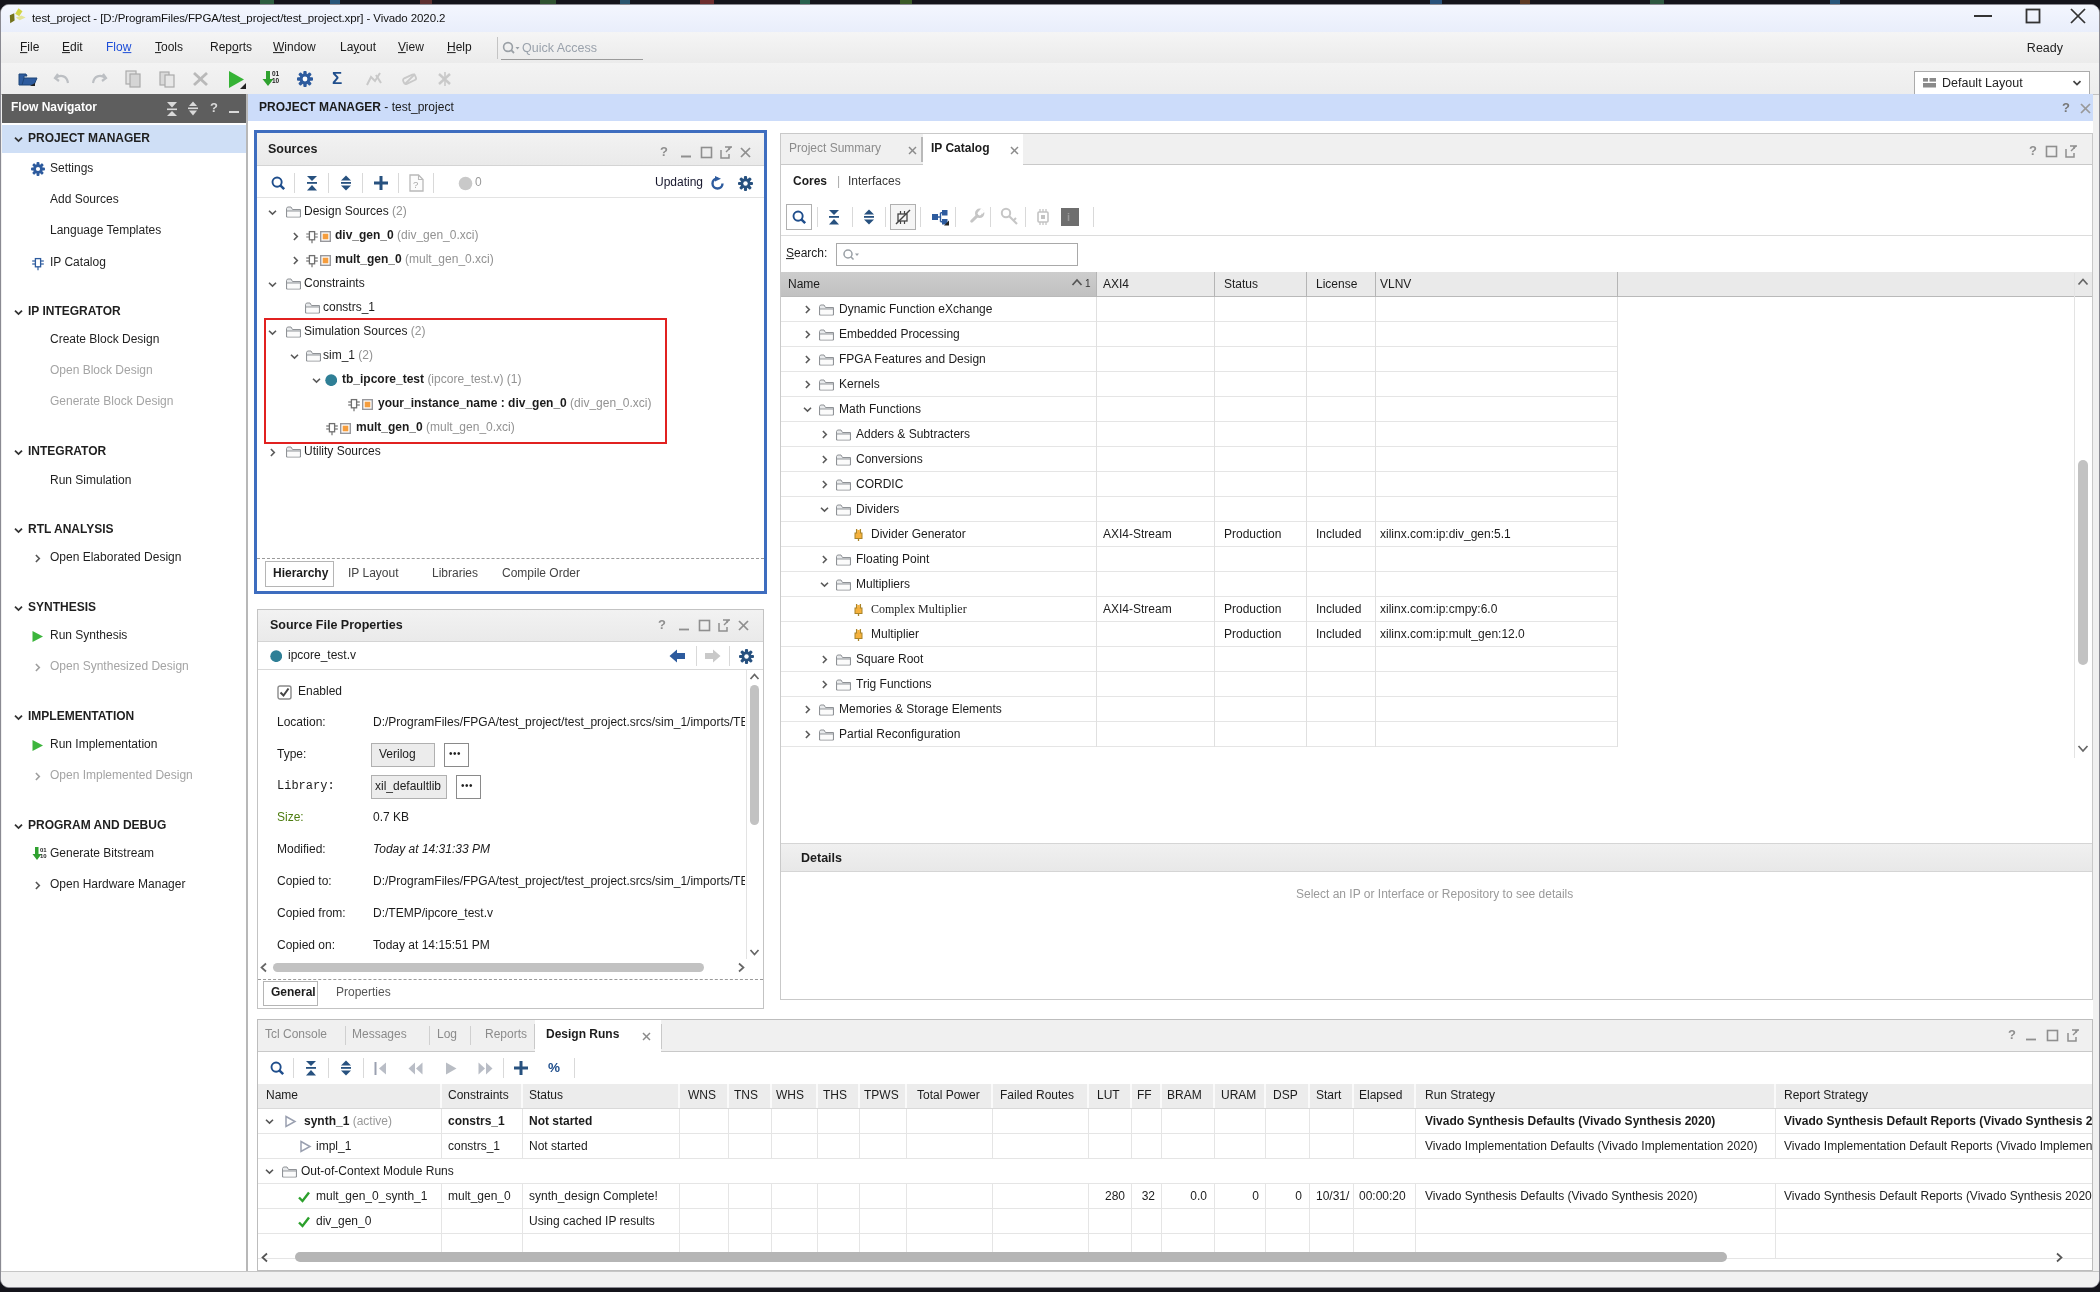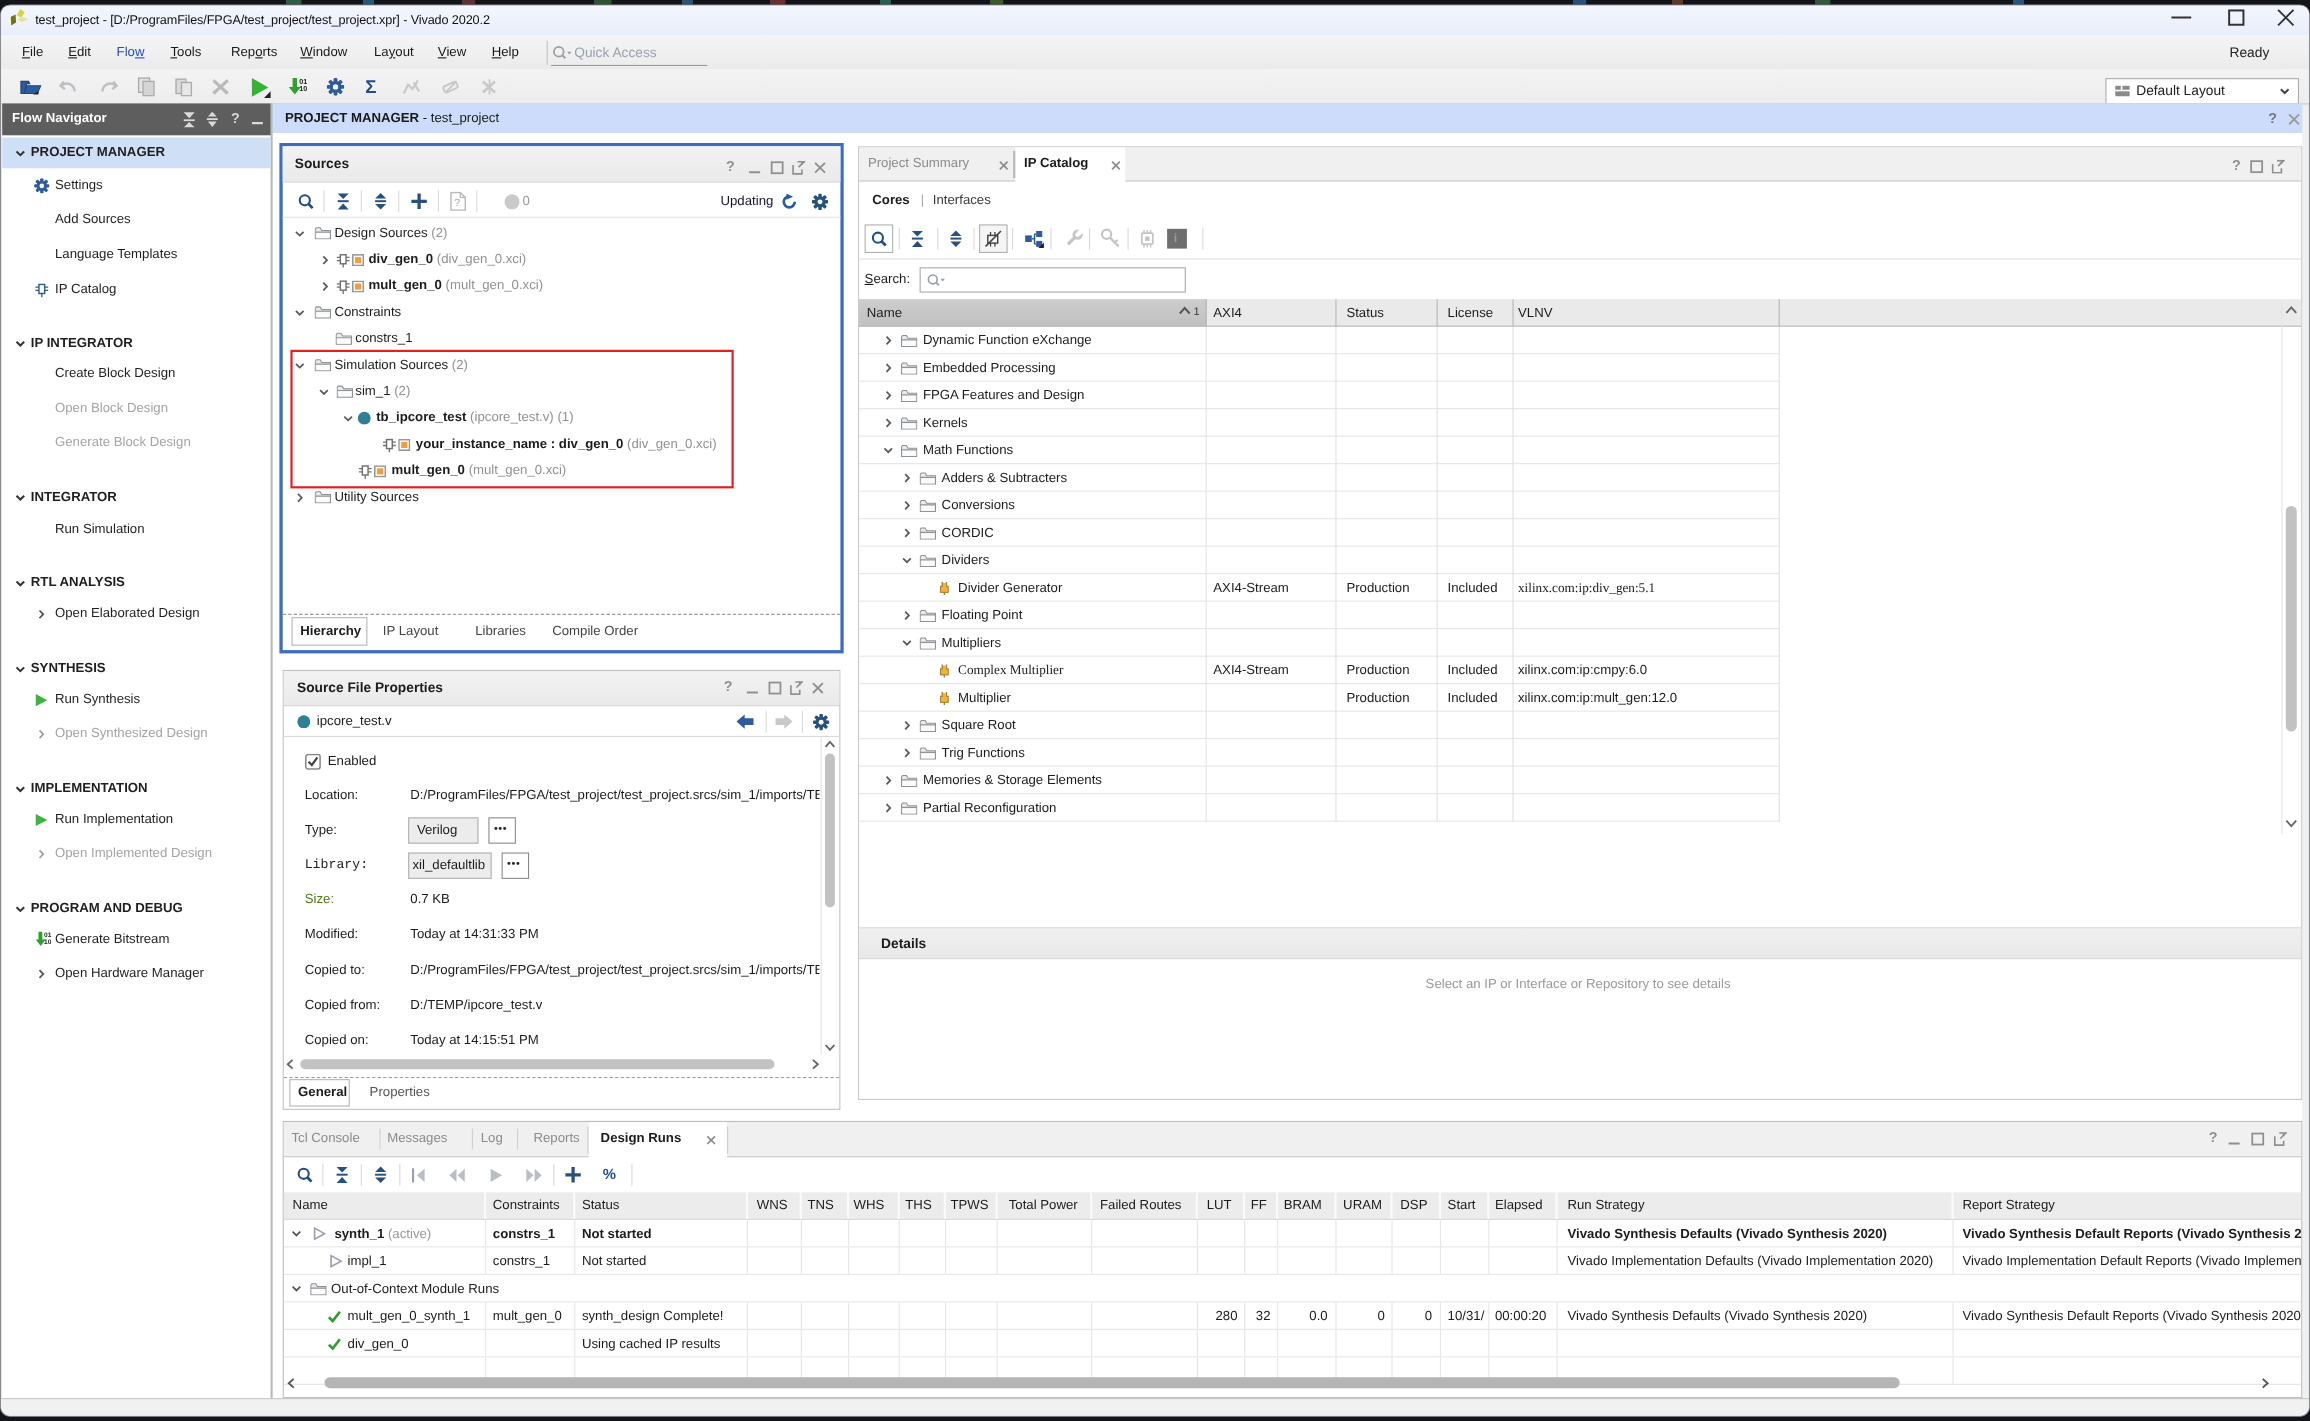--- a/index.html
+++ b/index.html
@@ -475,21 +475,21 @@
 <div class="t" style="left:372px;top:722px;font-size:12px;color:#1c1c1c;width:372px;overflow:hidden;">D:/ProgramFiles/FPGA/test_project/test_project.srcs/sim_1/imports/TE</div>
 <div class="ab" style="left:370px;top:742px;width:64px;height:24px;background:#ececec;border:1px solid #b0b0b0;"></div>
 <div class="t " style="left:378px;top:754px;font-size:12px;color:#1c1c1c;">Verilog</div>
 <div class="ab" style="left:443px;top:742px;width:25px;height:24px;background:#ffffff;border:1px solid #8a8a8a;"></div>
 <div class="t " style="left:448px;top:753px;font-size:10px;color:#222;letter-spacing:0.5px;">•••</div>
 <div class="ab" style="left:370px;top:774px;width:76px;height:24px;background:#ececec;border:1px solid #b0b0b0;"></div>
 <div class="t " style="left:374px;top:786px;font-size:12px;color:#1c1c1c;">xil_defaultlib</div>
 <div class="ab" style="left:455px;top:774px;width:25px;height:24px;background:#ffffff;border:1px solid #8a8a8a;"></div>
 <div class="t " style="left:460px;top:785px;font-size:10px;color:#222;letter-spacing:0.5px;">•••</div>
 <div class="t " style="left:372px;top:817px;font-size:12px;color:#1c1c1c;">0.7 KB</div>
-<div class="t " style="left:372px;top:849px;font-size:12px;color:#1c1c1c;">Today at 14:31:33 PM</div>
+<div class="t " style="left:372px;top:849px;font-size:12px;color:#1c1c1c;font-style:italic;">Today at 14:31:33 PM</div>
 <div class="t" style="left:372px;top:881px;font-size:12px;color:#1c1c1c;width:372px;overflow:hidden;">D:/ProgramFiles/FPGA/test_project/test_project.srcs/sim_1/imports/TE</div>
 <div class="t " style="left:372px;top:913px;font-size:12px;color:#1c1c1c;">D:/TEMP/ipcore_test.v</div>
 <div class="t " style="left:372px;top:945px;font-size:12px;color:#1c1c1c;">Today at 14:15:51 PM</div>
 <div class="ab" style="left:745px;top:669px;width:1px;height:289px;background:#e3e3e3;"></div>
 <svg class="ab" style="left:748px;top:671px;" width="11" height="11" viewBox="0 0 11 11">
         <polyline points="1.5,7 5.5,2.5 9.5,7" fill="none" stroke="#666" stroke-width="1.7"></polyline>
       </svg>
 <div class="ab" style="left:749px;top:684px;width:9px;height:140px;background:#c2c2c2;border-radius:5px;"></div>
 <svg class="ab" style="left:748px;top:946px;" width="11" height="11" viewBox="0 0 11 11">
         <polyline points="1.5,3 5.5,7.5 9.5,3" fill="none" stroke="#666" stroke-width="1.7"></polyline>
@@ -714,21 +714,21 @@
         <rect x="3" y="5" width="7" height="5.5" fill="#f5b13d" stroke="#a98428" stroke-width="1"></rect>
         <line x1="4.6" y1="1" x2="4.6" y2="5" stroke="#a98428" stroke-width="1.3"></line>
         <line x1="8.4" y1="1" x2="8.4" y2="5" stroke="#a98428" stroke-width="1.3"></line>
         <line x1="6.5" y1="10.5" x2="6.5" y2="13" stroke="#a98428" stroke-width="1.3"></line>
         <rect x="5.2" y="2" width="2.6" height="4" fill="#f5b13d"></rect>
       </svg>
 <div class="t " style="left:870px;top:533.5px;font-size:12px;color:#1c1c1c;">Divider Generator</div>
 <div class="t " style="left:1102px;top:533.5px;font-size:12px;color:#1c1c1c;">AXI4-Stream</div>
 <div class="t " style="left:1223px;top:533.5px;font-size:12px;color:#1c1c1c;">Production</div>
 <div class="t " style="left:1315px;top:533.5px;font-size:12px;color:#1c1c1c;">Included</div>
-<div class="t " style="left:1379px;top:533.5px;font-size:12px;color:#1c1c1c;font-family:Liberation Serif, serif;">xilinx.com:ip:div_gen:5.1</div>
+<div class="t " style="left:1379px;top:533.5px;font-size:12px;color:#1c1c1c;">xilinx.com:ip:div_gen:5.1</div>
 <div class="ab" style="left:780px;top:570px;width:837px;height:1px;background:#e5e5e5;"></div>
 <svg class="ab" style="left:818.5px;top:554.0px;" width="9.0" height="9.0" viewBox="0 0 9.0 9.0">
         <polyline points="2.9,1.0 6.3,4.5 2.9,8.0" fill="none" stroke="#5a5a5a" stroke-width="1.6"></polyline>
       </svg>
 <svg class="ab" style="left:834.5px;top:552.5px;" width="15" height="12" viewBox="0 0 15 12">
         <path d="M0.5,2.5 L0.5,11 L14.5,11 L14.5,3.5 L6.5,3.5 L5,1 L1.5,1 Z" fill="#e8eaec" stroke="#8f9296" stroke-width="1"></path>
         <path d="M0.5,5 L14.5,5" stroke="#8f9296" stroke-width="1"></path>
         <rect x="1.5" y="5.8" width="12" height="4.7" fill="#fbfbfb"></rect>
       </svg>
 <div class="t " style="left:855px;top:558.5px;font-size:12px;color:#1c1c1c;">Floating Point</div>

